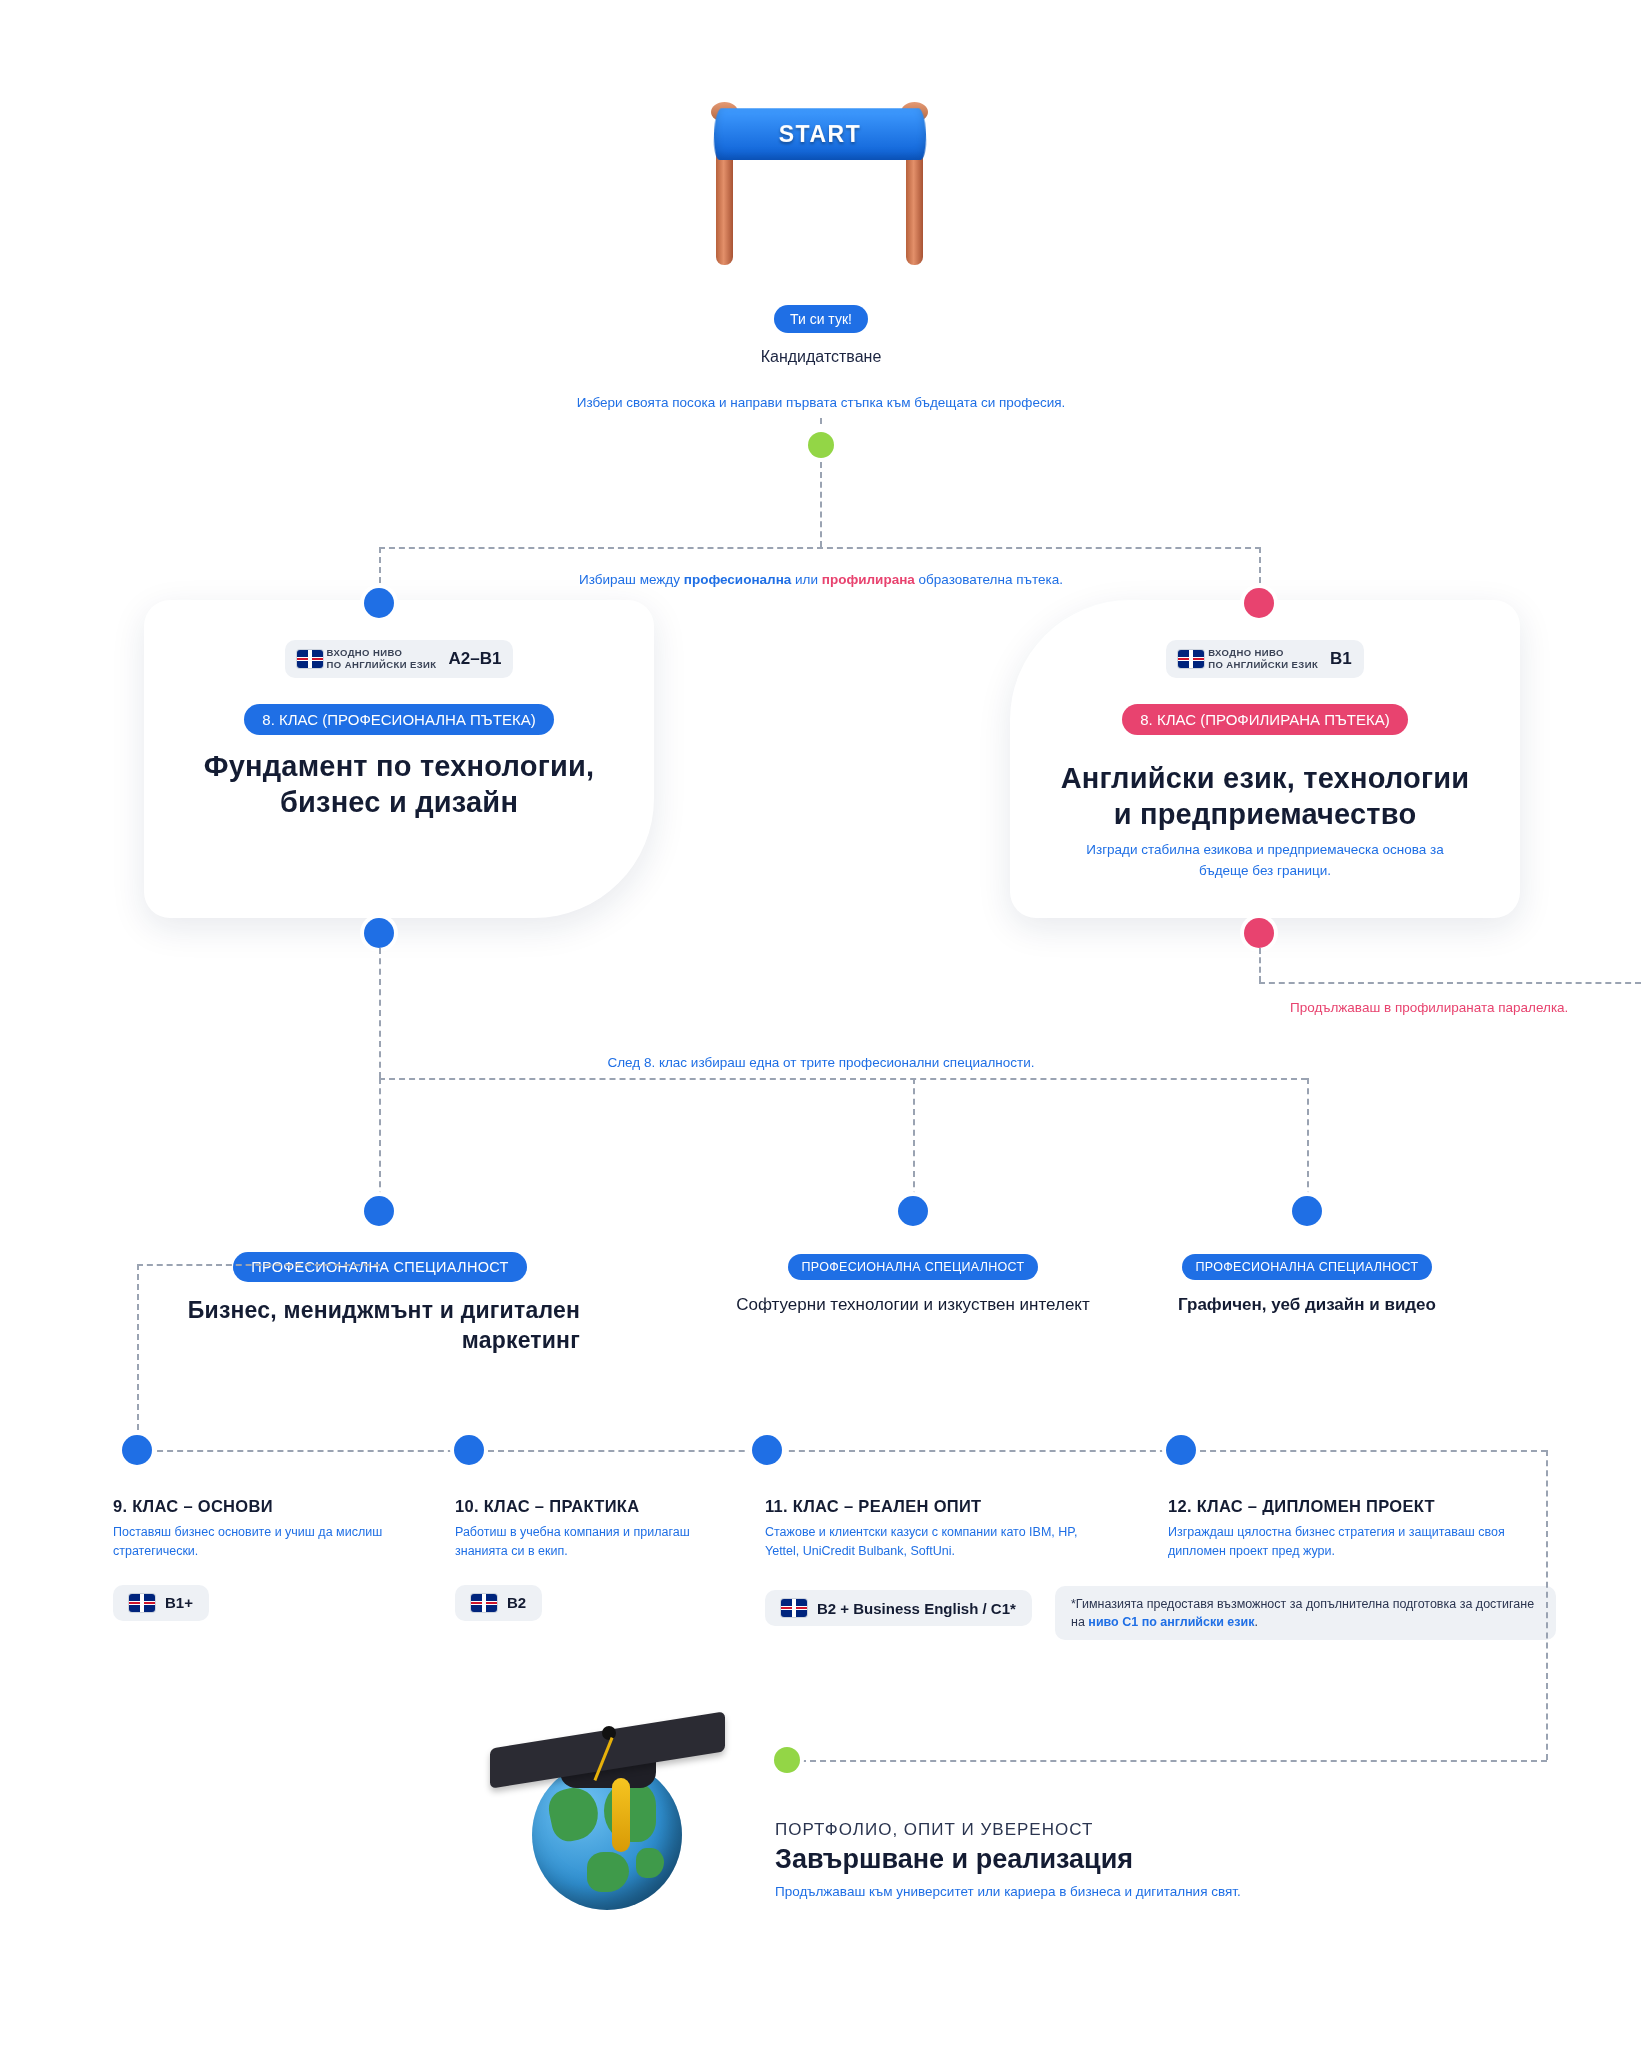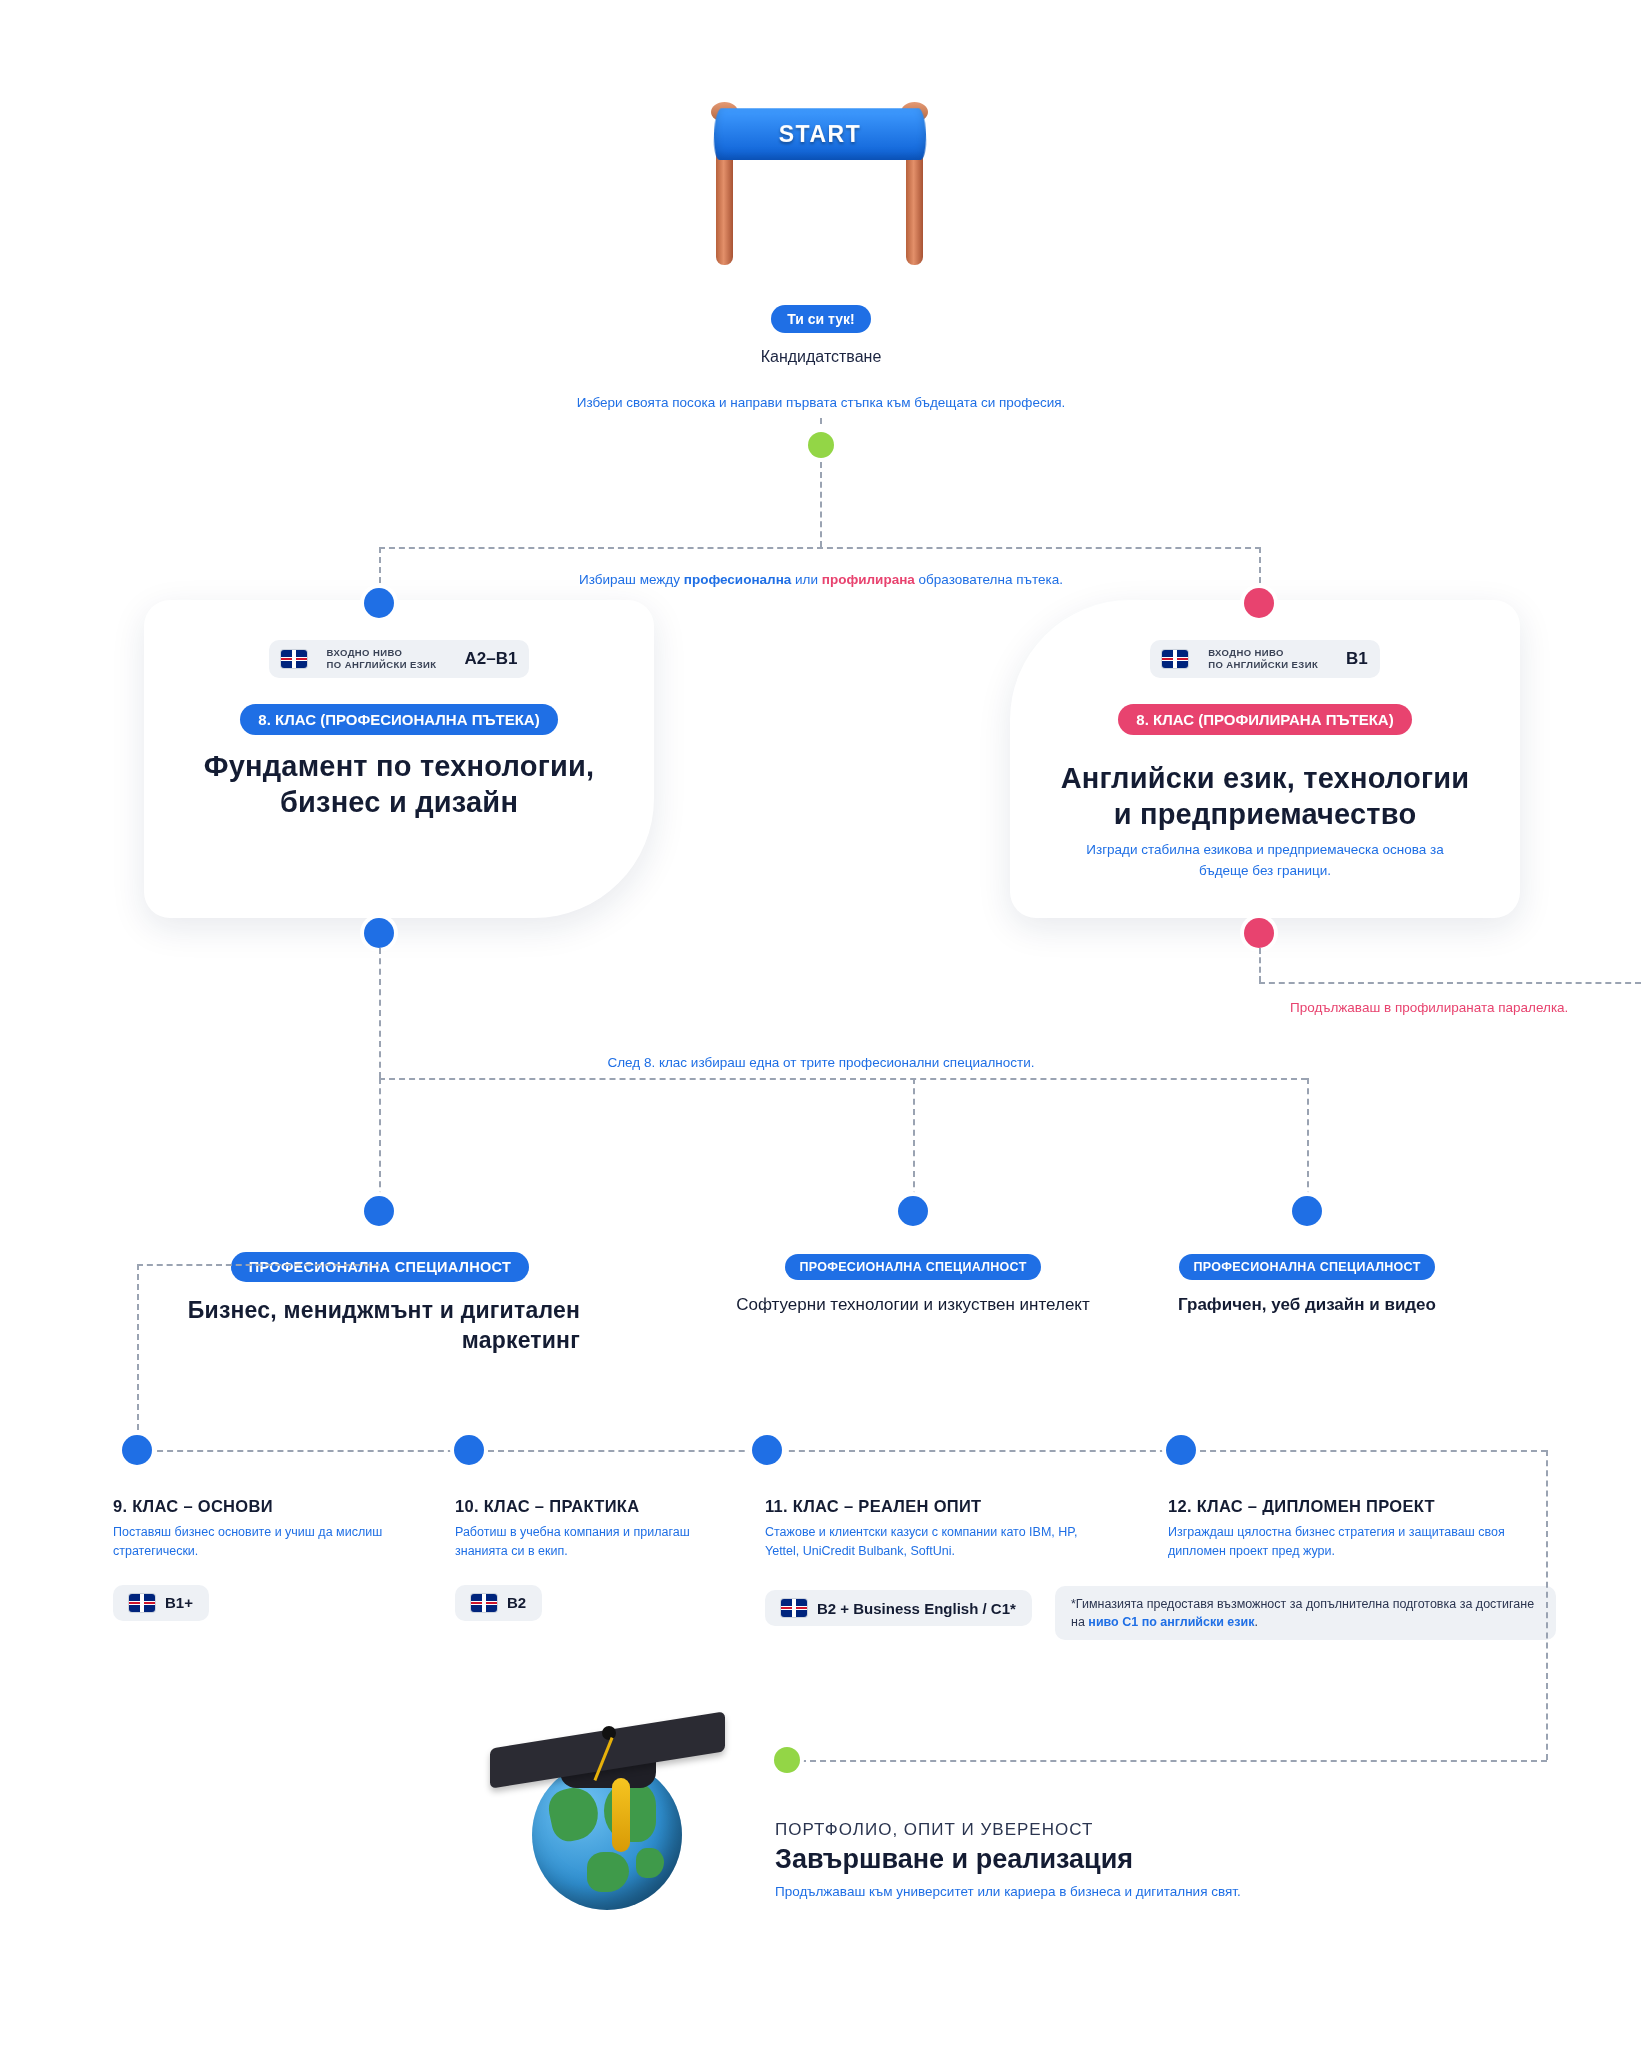--- a/index.html
+++ b/index.html
@@ -41,21 +41,21 @@
     display:flex;align-items:center;justify-content:center;
     transform:perspective(300px) rotateX(6deg);
   }
   .banner span{
     color:#fff;font-weight:bold;font-size:23px;letter-spacing:1.5px;
     text-shadow:0 2px 3px rgba(0,0,0,.35);
   }
 
   
   .pill{
-    display:inline-block;border-radius:999px;color:#fff;font-weight:bold;
+    display:inline-block;border-radius:999px;color:#fff;font-weight:normal;
     padding:7px 18px;font-size:15px;white-space:nowrap;
   }
   .pill.blue{background:#1f6fe5;}
   .pill.pink{background:#e8436f;}
   .pill.small{font-size:12.5px;padding:6px 14px;letter-spacing:.3px;}
 
   .h-title{font-size:29px;font-weight:bold;letter-spacing:.2px;line-height:1.25;color:#141c33;}
   .sub{font-size:13.5px;color:#1f6fe5;line-height:1.55;}
   .caption{font-size:13.5px;color:#1f6fe5;}
   .caption.pink{color:#e8436f;}
@@ -65,21 +65,21 @@
     position:absolute;background:#fff;border-radius:26px;
     box-shadow:0 10px 34px rgba(22,40,80,.10);
   }
   #card-prof{left:144px;top:600px;width:510px;height:318px;
              border-bottom-right-radius:120px;}
   #card-prem{left:1010px;top:600px;width:510px;height:318px;
              border-top-left-radius:120px;text-align:center;}
 
   
   .lvl-chip{
-    display:inline-flex;align-items:center;gap:20px;
+    display:inline-flex;align-items:center;gap:4px;
     background:#eef1f5;border-radius:10px;padding:7px 12px;
   }
   .lvl-txt{font-size:9.5px;line-height:1.25;letter-spacing:.4px;color:#3a4356;text-align:left;font-weight:bold;}
   .lvl-val{font-size:17px;font-weight:bold;color:#141c33;margin-left:8px;}
 
   
   .flag{width:26px;height:18px;border-radius:3px;position:relative;overflow:hidden;
         background:#00247d;flex:0 0 auto;box-shadow:0 0 0 1px #cbd2dc;}
   .flag::before,.flag::after{content:"";position:absolute;background:#fff;}
   .flag::before{left:0;top:7px;width:100%;height:4px;}

